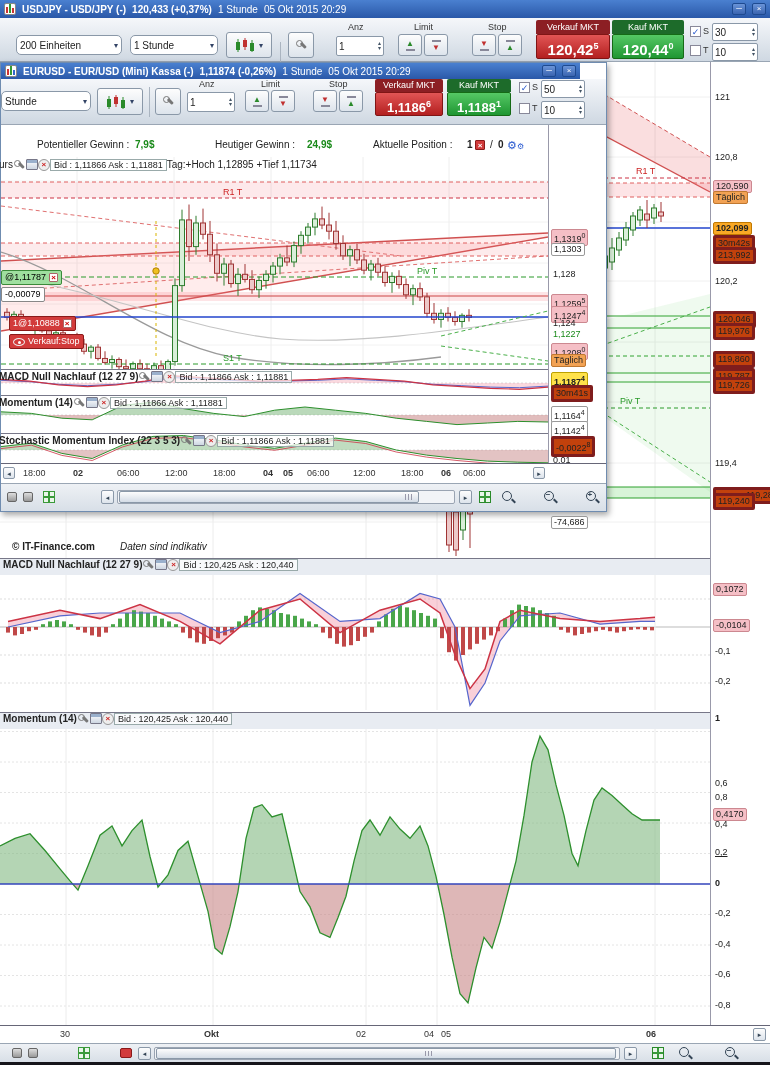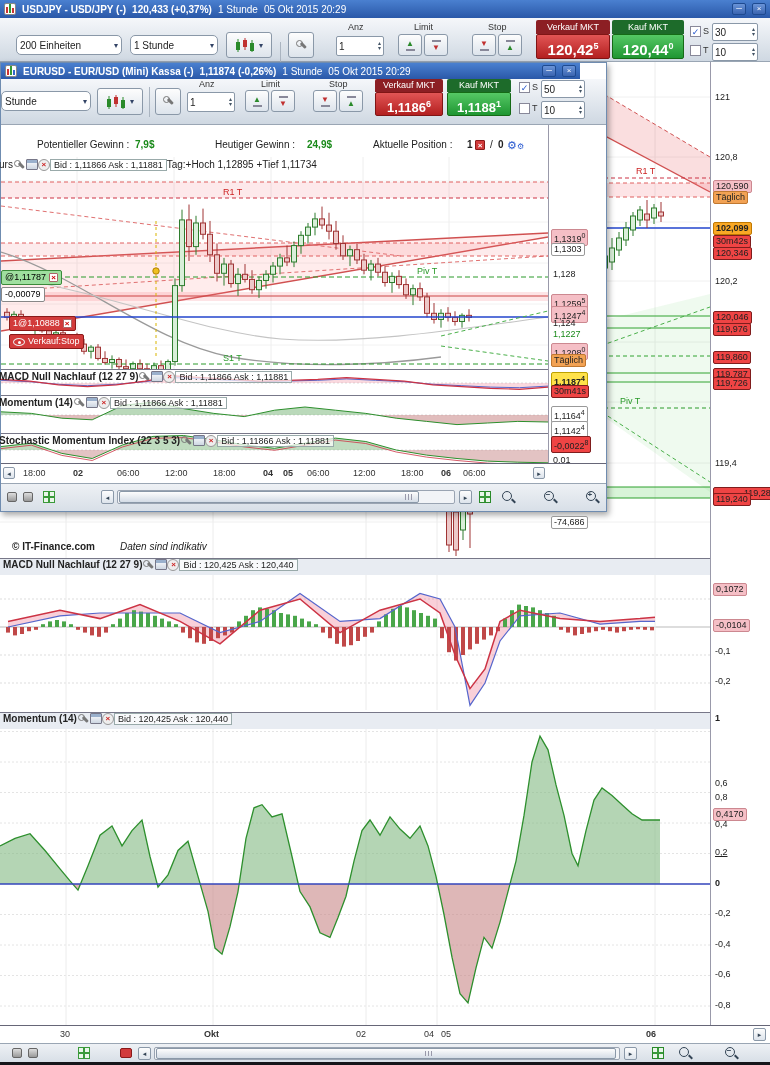--- a/index.html
+++ b/index.html
@@ -21,21 +21,21 @@
 .shdr{position:absolute;color:#fff;font-size:9px;text-align:center;line-height:14px;border-radius:2px 2px 0 0}
 .sellh{background:#8c1f24}.buyh{background:#1d6b2a}
 .pbtn{position:absolute;color:#fff;text-align:center;font-size:15px;font-weight:bold;border-radius:2px;line-height:23px}
 .sellb{background:linear-gradient(#e25555,#b32020);border:1px solid #801515}
 .buyb{background:linear-gradient(#55c865,#1f9632);border:1px solid #156a15}
 .pbtn sup{font-size:9px}
 .chk{width:11px;height:11px;background:#fff;border:1px solid #889;display:inline-block;text-align:center;line-height:10px;font-size:9px;color:#2255cc}
 .axlbl{position:absolute;left:2px;font-size:9px;line-height:11px;padding:0 2px;border-radius:2px;white-space:nowrap}
 .axlbl sup{font-size:7px}
 .pink{background:#f5bfc6;border:1px solid #cc8890}
-.green{background:#ef4444;border:1px solid #7f1d1d}
+.green{background:#c2410c;border:3px solid #7f1d1d}
 .amber{background:#f9a825;border:1px solid #c07800;font-weight:bold}
 .yellow{background:#ffe24a;border:1px solid #bca000;font-weight:bold}
 .orange{background:#f2a254;border:1px solid #c07830}
 .white{background:#fff;border:1px solid #999}
 .greentext{color:#1a8a1a}
 .phdr{position:absolute;display:flex;align-items:flex-start;font-size:10px;z-index:3;padding-left:3px}
 .bax{border:1px solid #9aa;background:rgba(255,255,255,.7);padding:0 3px;font-size:9px;white-space:nowrap}
 .pni{width:12px;height:11px;border:1px solid #778;background:linear-gradient(#fff,#cdd6e2);box-shadow:inset 0 3px 0 #9ab0cc;border-radius:1px;flex:0 0 auto}
 .xcir{width:12px;height:12px;border-radius:50%;background:#eee;border:1px solid #999;color:#c22;font-weight:bold;font-size:8px;line-height:10px;text-align:center;flex:0 0 auto}
 .wr{position:relative;width:13px;height:13px;display:inline-block;flex:0 0 auto}
@@ -233,21 +233,21 @@
   <text x="120" y="488" font-size="10" font-style="italic" fill="#222">Daten sind indikativ</text>
  </svg>
 
  <div id="col-main" class="abs" style="left:710px;top:62px;width:40px;height:963px;background:#fff;border-left:1px solid #99a">
       <div class="axlbl plain" style="top: 30px;">121</div>
       <div class="axlbl plain" style="top: 90px;">120,8</div>
       <div class="axlbl pink" style="top: 118px;">120,590</div>
       <div class="axlbl orange" style="top: 129px;">Täglich</div>
       <div class="axlbl amber" style="top: 160px;">102,099</div>
       <div class="axlbl green" style="top: 173px;">30m42s</div>
-      <div class="axlbl green" style="top: 185px;">120,346</div>
+      <div class="axlbl green" style="top: 185px;">213,992</div>
       <div class="axlbl plain" style="top: 214px;">120,2</div>
       <div class="axlbl green" style="top: 249px;">120,046</div>
       <div class="axlbl green" style="top: 261px;">119,976</div>
       <div class="axlbl green" style="top: 289px;">119,860</div>
       <div class="axlbl green" style="top: 306px;">119,787</div>
       <div class="axlbl green" style="top: 315px;">119,726</div>
       <div class="axlbl plain" style="top: 396px;">119,4</div>
       <div class="axlbl green" style="top: 425px; padding-left: 30px;">119,286</div>
       <div class="axlbl green" style="top: 431px;">119,240</div>
       <div class="axlbl pink" style="top: 521px;">0,1072</div>

